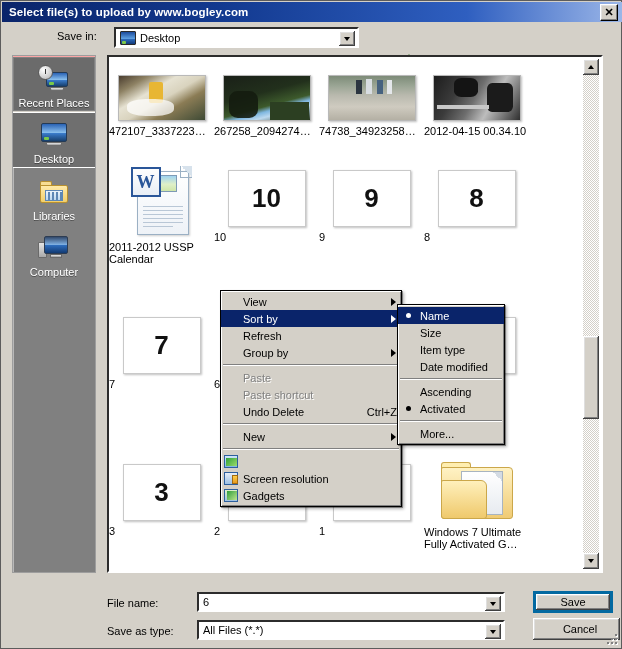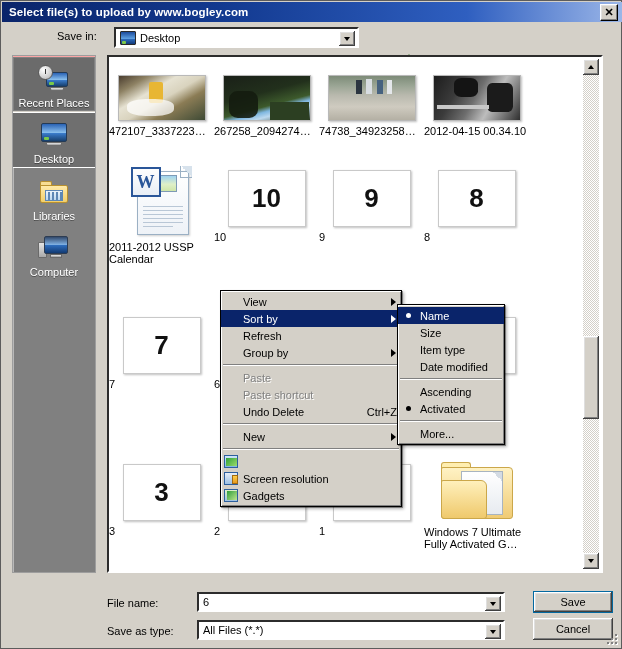--- a/index.html
+++ b/index.html
@@ -239,22 +239,22 @@
   #lblFileName{left:106px;top:596px;}
   #lblSaveType{left:106px;top:624px;}
   #fileNameCombo{left:196px;top:591px;width:308px;height:20px;}
   #saveTypeCombo{left:196px;top:619px;width:308px;height:20px;}
   .btn{
     position:absolute;background:#d4d0c8;font-size:11px;color:#000;
     display:flex;align-items:center;justify-content:center;cursor:pointer;
     box-shadow:inset -1px -1px 0 #404040, inset 1px 1px 0 #fff,
                inset -2px -2px 0 #808080, inset 2px 2px 0 #dfdfdf;
   }
-  #saveBtn{left:532px;top:590px;width:80px;height:22px;border:1px solid #0369a1;box-sizing:border-box;}
-  #cancelBtn{left:532px;top:617px;width:80px;height:22px;}
+  #saveBtn{left:532px;top:590px;width:80px;height:22px;border:3px solid #0369a1;box-sizing:border-box;}
+  #cancelBtn{left:532px;top:617px;width:80px;height:22px;padding-left:7px;}
   .grip{position:absolute;right:2px;bottom:2px;width:12px;height:12px;}
   .grip i{position:absolute;width:2px;height:2px;background:#808080;
           box-shadow:1px 1px 0 #fff;display:block;}
 </style>
 </head>
 <body>
 
 <div id="root">
 
   <div class="titlebar">

